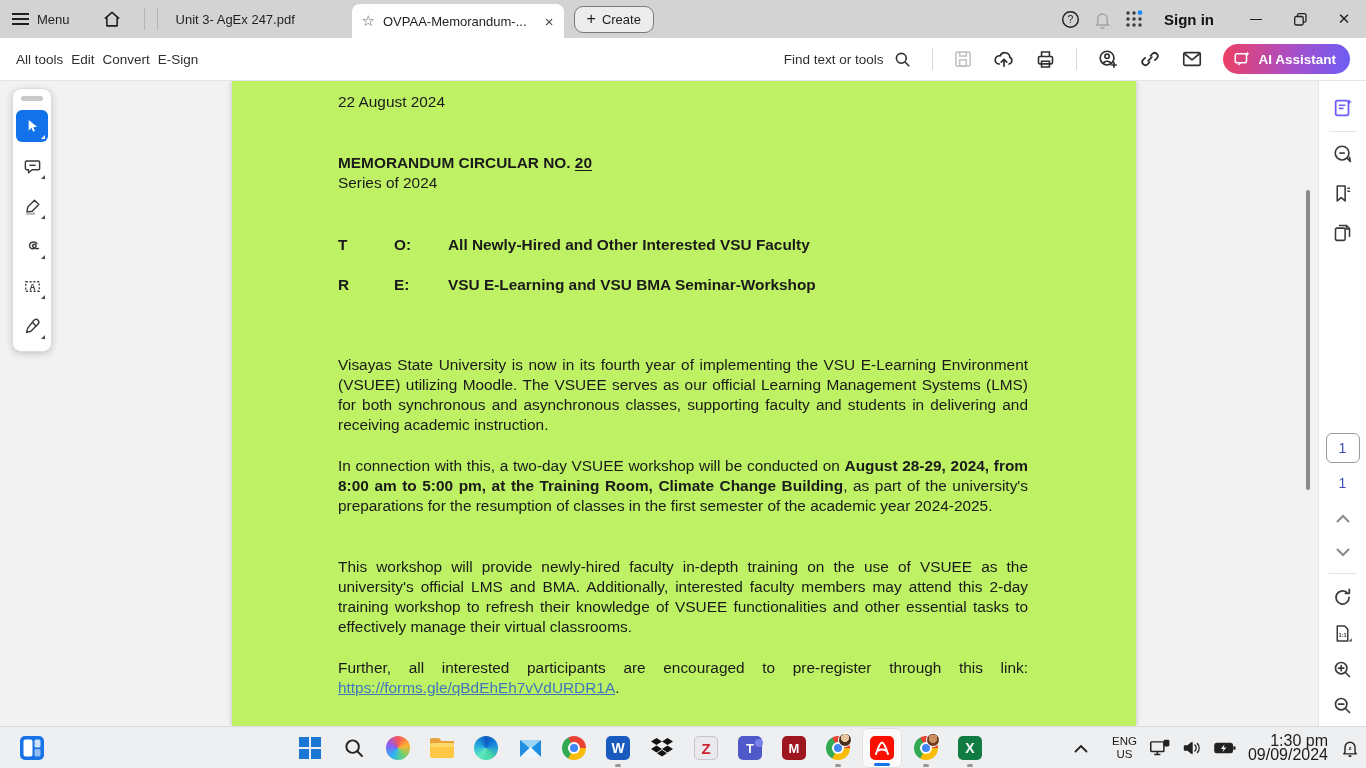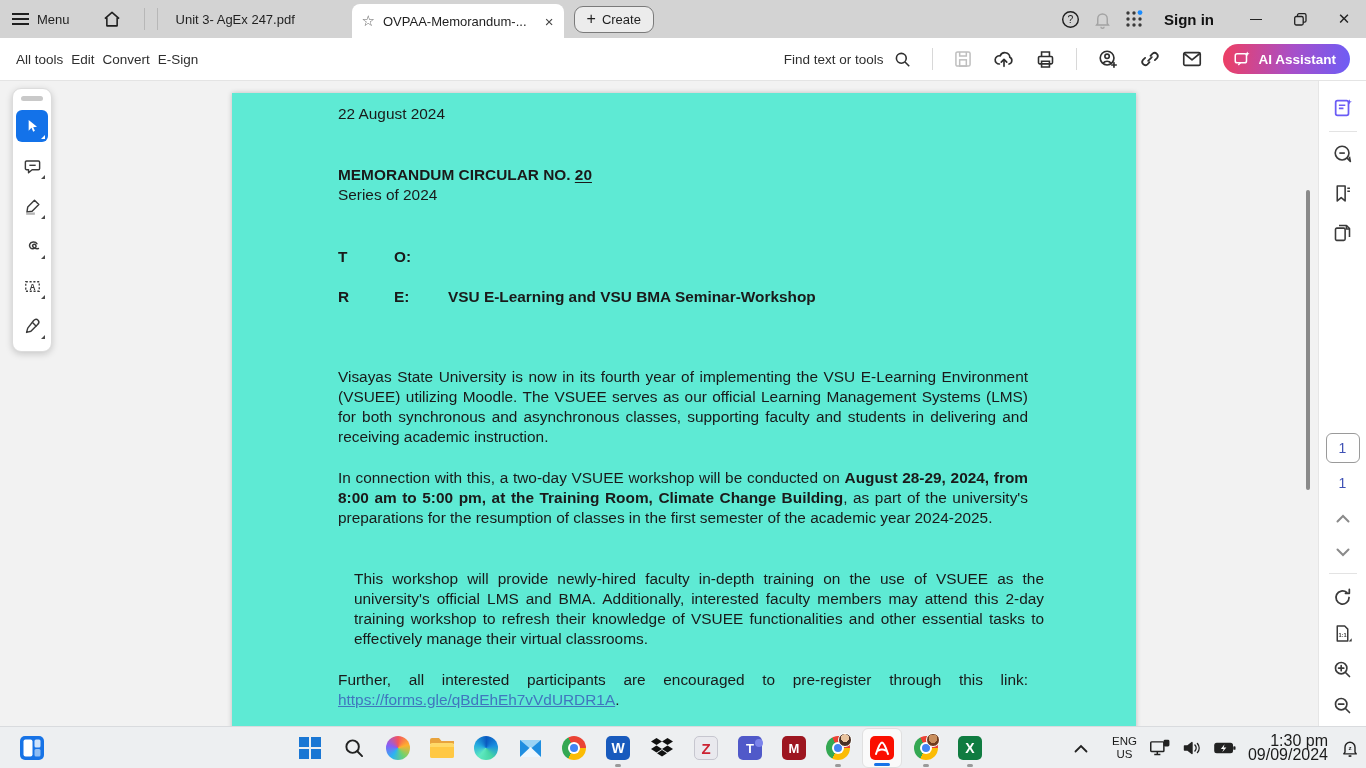--- a/index.html
+++ b/index.html
@@ -39,36 +39,36 @@
 
   
   .palette { position:absolute; left:12px; top:7px; width:40px; padding:7px 0 9px; background:#fff; border:1px solid #dcdcdc; border-radius:9px; box-shadow:0 2px 7px rgba(0,0,0,.18); display:flex; flex-direction:column; align-items:center; gap:8px; }
   .handle { width:22px; height:5px; border-radius:3px; background:#c9c9c9; margin-bottom:1px; }
   .tool { width:32px; height:32px; border-radius:6px; display:flex; align-items:center; justify-content:center; position:relative; }
   .tool::after { content:""; position:absolute; right:3px; bottom:3px; border-left:4px solid transparent; border-bottom:4px solid #4a4a4a; }
   .tool.active { background:#1372e9; }
   .tool.active::after { border-bottom-color:#fff; }
 
   
-  .page { position:absolute; left:232px; top:12px; width:904px; height:645px; background:#5eead4; box-shadow:0 0 5px rgba(0,0,0,.22); }
+  .page { position:absolute; left:232px; top:0; width:904px; height:645px; background:#bef264; box-shadow:0 0 5px rgba(0,0,0,.22); }
   .blk { position:absolute; left:106px; width:690px; font-size:15.4px; line-height:20px; color:#1a1a1a; }
   .just { text-align:justify; }
   .bold { font-weight:700; }
   .b-date { top:11px; }
   .b-memo { top:72px; font-weight:700; }
   .b-memo .underl { text-decoration:underline; text-underline-offset:2px; }
   .b-series { top:92px; }
   .addr { display:flex; font-weight:700; }
   .addr .c1 { width:56px; }
   .addr .c2 { width:54px; }
   .b-to { top:154px; }
   .b-re { top:194px; }
   .b-p1 { top:274px; }
   .b-p2 { top:375px; }
-  .b-p3 { top:476px;margin-left:16px; }
+  .b-p3 { top:476px; }
   .b-p4 { top:577px; }
   .doclink { color:#4076be; text-decoration:underline; }
   .doc-scrollbar { position:absolute; left:1306px; top:109px; width:4px; height:300px; background:#8a8a8a; border-radius:2px; }
 
   
   .rightpanel { width:48px; background:#fff; border-left:1px solid #e6e6e6; position:relative; flex:0 0 auto; }
   .rp { position:absolute; left:50%; transform:translateX(-50%); display:flex; align-items:center; justify-content:center; }
   .rp-div { width:28px; height:1px; background:#e3e3e3; }
   .pagebox { width:34px; height:30px; border:1px solid #9a9a9a; border-radius:6px; font-size:14px; color:#3f51b5; }
   .pagetotal { font-size:14px; color:#3f51b5; }
@@ -274,20 +274,21 @@
       </div>
 
       <div class="page">
         <div class="blk b-date">22 August 2024</div>
         <div class="blk b-memo"><span>MEMORANDUM CIRCULAR NO. </span><span class="underl">20</span></div>
         <div class="blk b-series">Series of 2024</div>
 
         <div class="blk b-to addr">
           <span class="c1">T</span>
           <span class="c2">O:</span>
+          <span>All Newly-Hired and Other Interested VSU Faculty</span>
         </div>
         <div class="blk b-re addr">
           <span class="c1">R</span>
           <span class="c2">E:</span>
           <span>VSU E-Learning and VSU BMA Seminar-Workshop</span>
         </div>
 
         <div class="blk b-p1 just">Visayas State University is now in its fourth year of implementing the VSU E-Learning Environment (VSUEE) utilizing Moodle. The VSUEE serves as our official Learning Management Systems (LMS) for both synchronous and asynchronous classes, supporting faculty and students in delivering and receiving academic instruction.</div>
         <div class="blk b-p2 just"><span>In connection with this, a two-day VSUEE workshop will be conducted on </span><span class="bold">August 28-29, 2024, from 8:00 am to 5:00 pm, at the Training Room, Climate Change Building</span><span>, as part of the university's preparations for the resumption of classes in the first semester of the academic year 2024-2025.</span></div>
         <div class="blk b-p3 just">This workshop will provide newly-hired faculty in-depth training on the use of VSUEE as the university's official LMS and BMA. Additionally, interested faculty members may attend this 2-day training workshop to refresh their knowledge of VSUEE functionalities and other essential tasks to effectively manage their virtual classrooms.</div>

